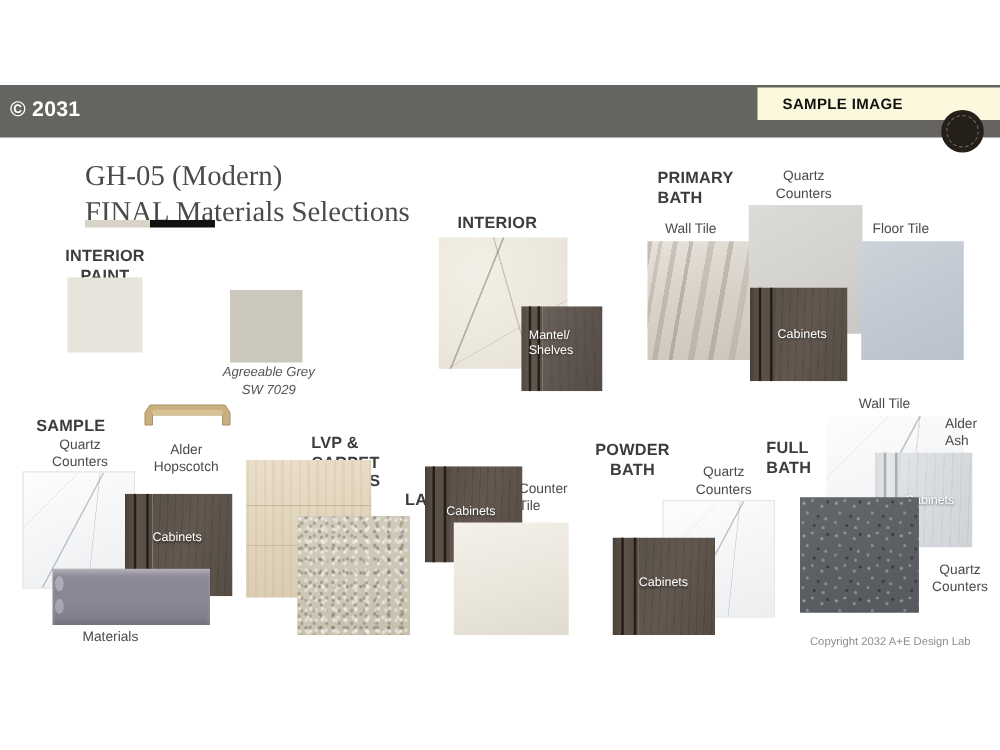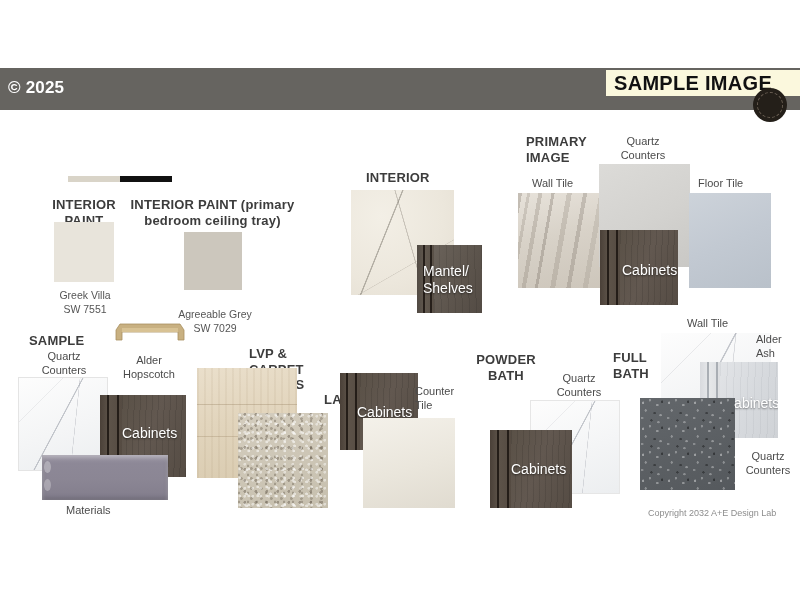--- a/index.html
+++ b/index.html
@@ -8,39 +8,39 @@
     font-family:"Liberation Sans", sans-serif;
     overflow:hidden;position:relative;
   }
   .board{position:absolute;inset:0;}
 
   
   .wm-bar{position:absolute;left:0;top:68px;width:800px;height:42px;background:#666460;}
   .wm-copy{position:absolute;left:8px;top:78px;font-size:17px;font-weight:bold;color:#ffffff;letter-spacing:.2px;}
   .sample-badge{position:absolute;left:606px;top:70px;width:194px;height:26px;background:#fbf8dd;
     display:flex;align-items:center;}
-  .sample-badge span{font-size:20px;font-weight:bold;color:#111;letter-spacing:.3px;padding-left:8px;}
+  .sample-badge span{font-size:12px;font-weight:bold;color:#111;letter-spacing:.3px;padding-left:20px;}
   .seal{position:absolute;left:753px;top:88px;width:34px;height:34px;border-radius:50%;
     background:#241f19;overflow:hidden;}
   .seal::after{content:"";position:absolute;left:4px;top:4px;right:4px;bottom:4px;border-radius:50%;
     border:1px dashed #6b6054;}
 
   
   .title{position:absolute;left:68px;top:126px;font-family:"Liberation Serif", serif;
     font-size:23px;color:#4a4a48;line-height:1.28;white-space:pre-line;}
   .accent-wrap{position:absolute;left:68px;top:176px;display:flex;height:6px;}
   .accent-a{width:52px;height:6px;background:#d9d4c8;}
   .accent-b{width:52px;height:6px;background:#111111;}
 
   .sec-title{position:absolute;font-size:13px;font-weight:bold;color:#3c3c3c;line-height:1.2;
     white-space:pre-line;letter-spacing:.2px;}
   .lbl{position:absolute;font-size:11px;color:#4b4b4b;line-height:1.25;white-space:pre-line;}
   .lbl-c{text-align:center;}
   .lbl-sm{position:absolute;font-size:10.5px;color:#555;line-height:1.3;white-space:pre-line;text-align:center;}
-  .onchip{position:absolute;font-size:14px;color:#ffffff;line-height:1.2;
+  .onchip{position:absolute;font-size:10px;color:#ffffff;line-height:1.2;
     text-shadow:0 1px 2px rgba(0,0,0,.55);}
   .footer{position:absolute;left:648px;top:508px;font-size:9px;color:#8d8d8d;}
 
   
   .sw{position:absolute;overflow:hidden;}
 
   
   .m-white{
     background:
       linear-gradient(118deg, transparent 46%, rgba(150,155,165,.55) 46.4%, rgba(150,155,165,.55) 47%, transparent 47.4%),
@@ -156,56 +156,54 @@
 
   
   .pull{position:absolute;}
 </style>
 </head>
 <body>
 
 <div class="board">
 
   <div class="wm-bar"></div>
-  <div class="wm-copy">© 2025</div>
+  <div class="wm-copy">© 2031</div>
   <div class="sample-badge">
     <span>SAMPLE IMAGE</span>
   </div>
   <div class="seal"></div>
 
+  <div class="title">GH-05 (Modern)
+FINAL Materials Selections</div>
   <div class="accent-wrap">
     <div class="accent-a"></div>
     <div class="accent-b"></div>
   </div>
 
   <div class="sec-title lbl-c" style="left:36px;top:197px;width:96px;text-align:center;">INTERIOR
 PAINT</div>
   <div class="chip" style="left:54px;top:222px;width:60px;height:60px;background:#e8e4db;"></div>
-  <div class="lbl-sm" style="left:44px;top:289px;width:82px;">Greek Villa
-SW 7551</div>
-
-  <div class="sec-title" style="left:130px;top:197px;width:165px;text-align:center;">INTERIOR PAINT (primary
-bedroom ceiling tray)</div>
+
   <div class="chip" style="left:184px;top:232px;width:58px;height:58px;background:#ccc7bd;"></div>
-  <div class="lbl-sm" style="left:170px;top:308px;width:90px;">Agreeable Grey
+  <div class="lbl-sm" style="left:170px;top:292px;width:90px;font-style:italic;">Agreeable Grey
 SW 7029</div>
 
   <div class="sec-title" style="left:366px;top:170px;">INTERIOR</div>
   <div class="sw m-cream" style="left:351px;top:190px;width:103px;height:105px;"></div>
   <div class="cab cab-mantel" style="left:417px;top:245px;width:65px;height:68px;">
     <div class="stile"></div>
     <div class="panel"></div>
     <div class="groove" style="left:6px;"></div>
     <div class="groove" style="left:13px;"></div>
     <div class="onchip" style="left:6px;top:18px;">Mantel/
 Shelves</div>
   </div>
 
   <div class="sec-title" style="left:526px;top:134px;">PRIMARY
-IMAGE</div>
+BATH</div>
   <div class="lbl" style="left:532px;top:177px;">Wall Tile</div>
   <div class="sw m-taupe" style="left:518px;top:193px;width:85px;height:95px;"></div>
 
   <div class="lbl lbl-c" style="left:604px;top:135px;width:78px;text-align:center;">Quartz
 Counters</div>
   <div class="sw q-grey" style="left:599px;top:164px;width:91px;height:103px;"></div>
 
   <div class="lbl" style="left:698px;top:177px;">Floor Tile</div>
   <div class="sw t-bluegrey" style="left:689px;top:193px;width:82px;height:95px;"></div>
 

